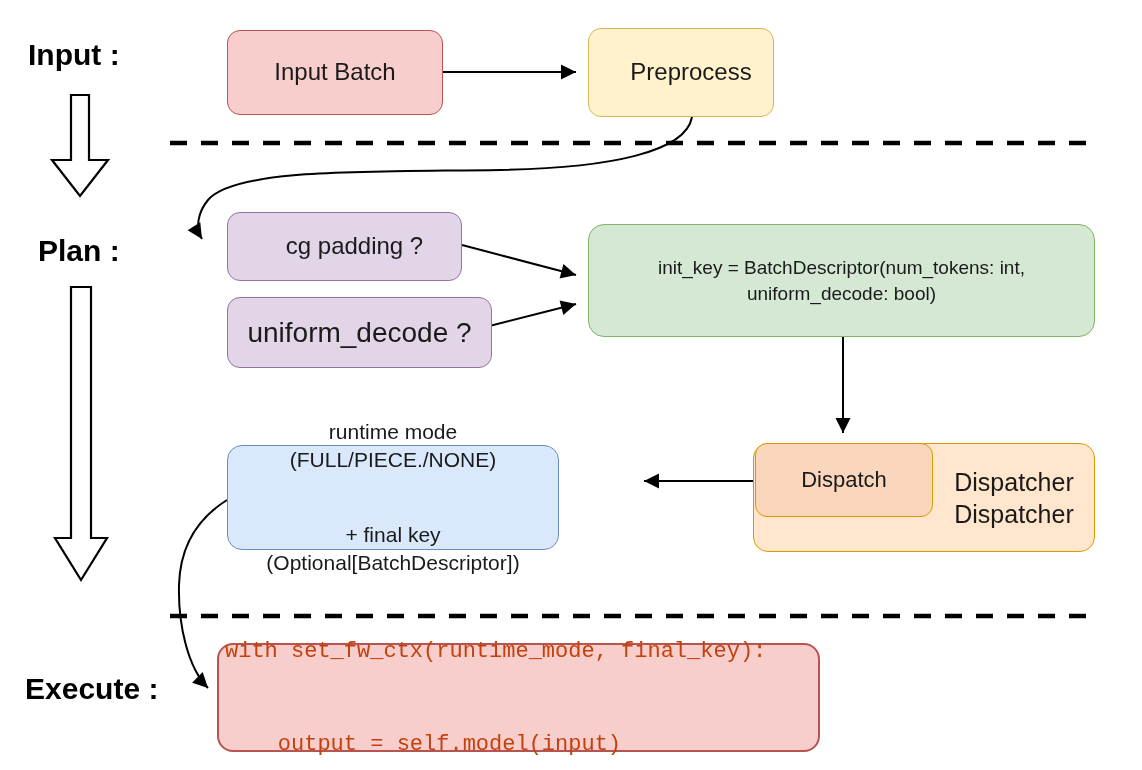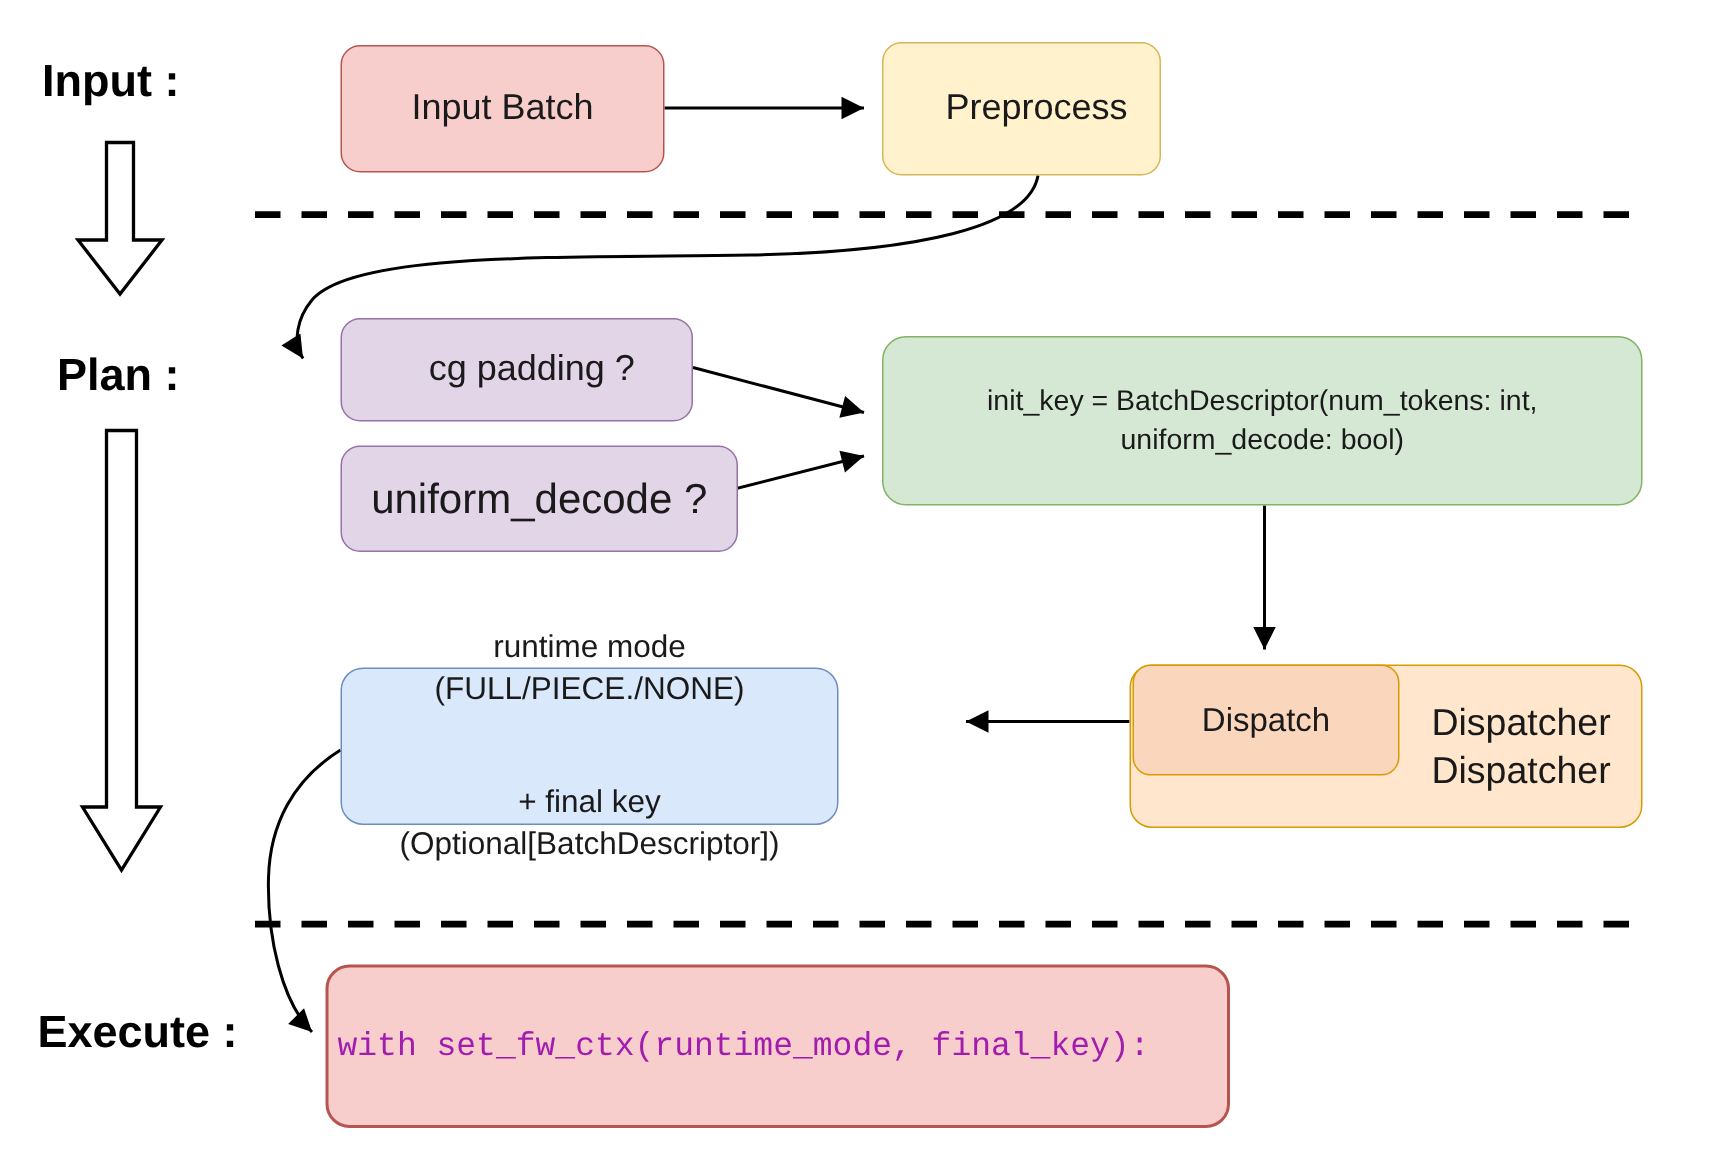--- a/index.html
+++ b/index.html
@@ -48,21 +48,21 @@
     background:var(--peach-fill,#fad6bd);border:1.6px solid var(--orange-stroke,#d79b00);border-radius:12px;
   }
   .node-runtime-mode{
     left:227px;top:445px;width:332px;height:105px;font-size:21px;flex-direction:column;
     background:var(--blue-fill,#dae8fc);border:1.6px solid var(--blue-stroke,#6c8ebf);border-radius:15px;gap:46px;
   }
   .node-execute-code{
     left:217px;top:643px;width:603px;height:109px;z-index:2;
     background:var(--red-fill,#f8cecc);border:2px solid var(--red-stroke,#b85450);border-radius:16px;
     font-family:"Liberation Mono","DejaVu Sans Mono",monospace;font-size:22px;
-    justify-content:flex-start;text-align:left;color:#a21caf;
+    justify-content:flex-start;text-align:left;color:#c2410c;
   }
   .code-lines{white-space:pre;line-height:31px;padding-left:6px;}
   .two-line span{display:block;}
 </style>
 </head>
 <body>
 
 <div id="stage">
 
   <svg class="wires" width="1142" height="770" viewBox="0 0 1142 770">
@@ -123,16 +123,17 @@
   </div>
 
   <div class="node node-runtime-mode two-line">
     <span>runtime mode (FULL/PIECE./NONE)</span>
     <span>+ final key (Optional[BatchDescriptor])</span>
   </div>
 
   <div class="node node-execute-code">
     <div class="code-lines two-line">
       <span>with set_fw_ctx(runtime_mode, final_key):</span>
+      <span>    output = self.model(input)</span>
     </div>
   </div>
 
 </div>
 
 </body></html>

